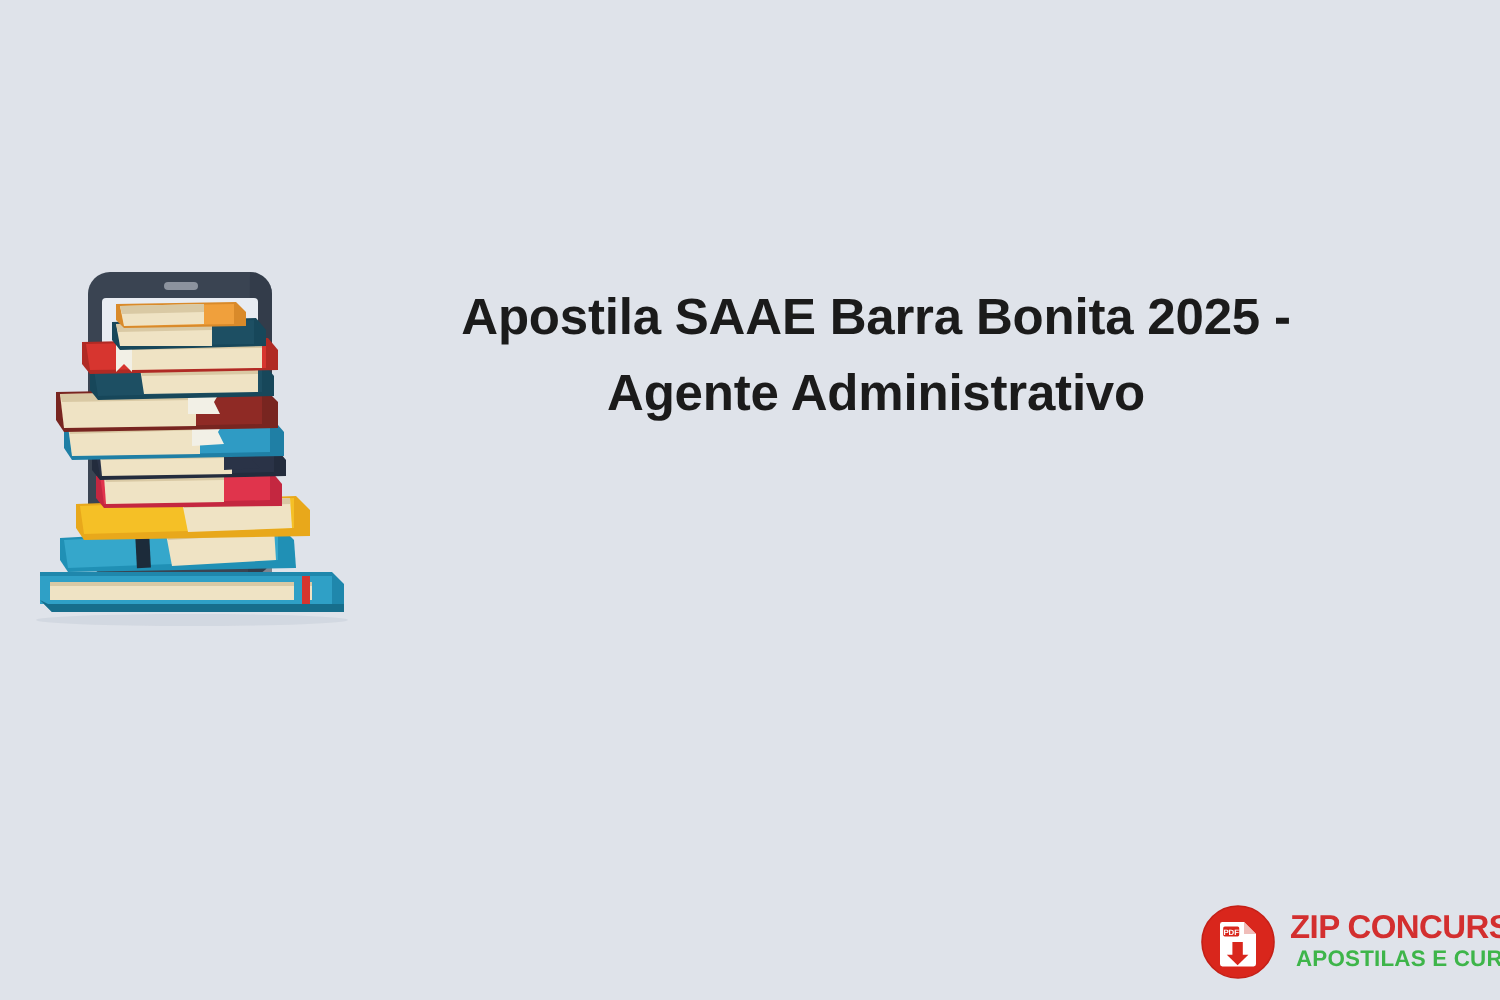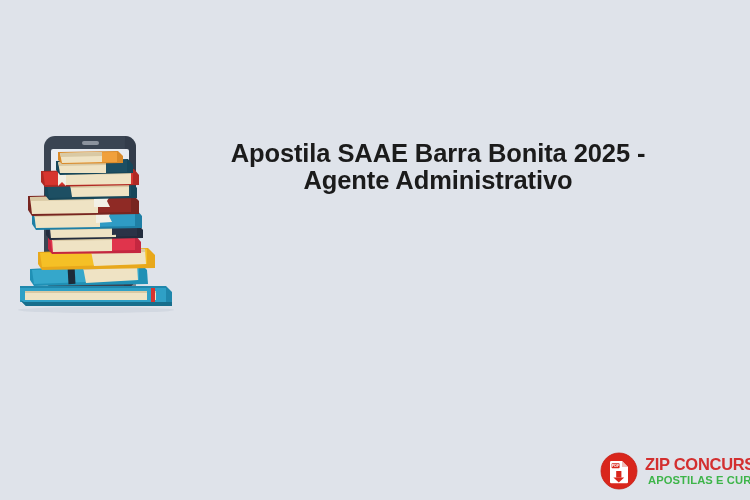--- a/index.html
+++ b/index.html
@@ -36,21 +36,21 @@
 
   
   #product-title {
     position: absolute;
     left: 196px;
     top: 140px;
     width: 484px;
     text-align: center;
     font-size: 25.5px;
     font-weight: bold;
-    line-height: 27px;
+    line-height: 38px;
     color: #1b1b1b;
     letter-spacing: -0.1px;
   }
 
   
   #brand-logo {
     position: absolute;
     left: 600px;
     top: 450px;
     width: 136px;

